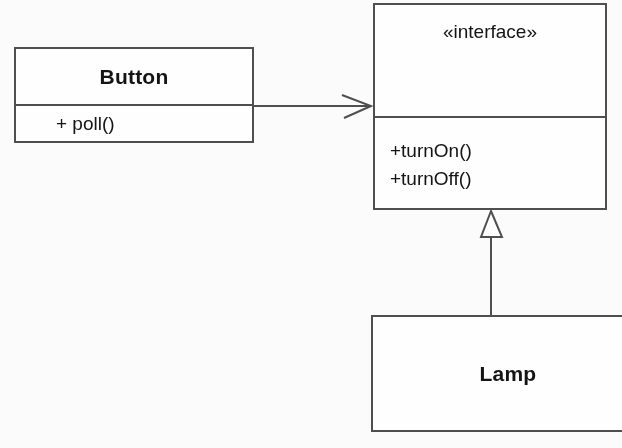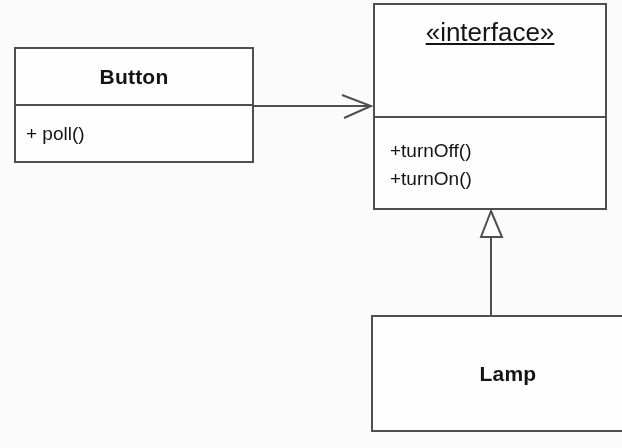--- a/index.html
+++ b/index.html
@@ -25,21 +25,21 @@
   }
   .uml-box {
     position: absolute;
     box-sizing: border-box;
     background: #fefefe;
     border: 2px solid #4f4f4f;
     display: flex;
     flex-direction: column;
     color: #141414;
   }
-  .button-box { left: 14px; top: 47px; width: 240px; height: 116px; }
+  .button-box { left: 14px; top: 47px; width: 240px; height: 96px; }
   .server-box { left: 373px; top: 3px; width: 234px; height: 207px; }
   .lamp-box   { left: 371px; top: 315px; width: 274px; height: 117px; }
 
   .compartment { box-sizing: border-box; }
   .name-compartment {
     display: flex;
     flex-direction: column;
     align-items: center;
     justify-content: center;
   }
@@ -54,42 +54,41 @@
   .lamp-box .name-compartment { flex: 1; }
 
   .class-name {
     font-weight: 700;
     font-size: 21px;
     line-height: 26px;
     letter-spacing: 0.2px;
   }
   .stereotype {
     font-weight: 400;
-    font-size: 26px;
+    font-size: 19px;
     line-height: 26px;
-    text-decoration: underline;
   }
   .methods-compartment {
     flex: 1;
     display: flex;
     flex-direction: column;
   }
   .button-box .methods-compartment {
     justify-content: center;
     padding-left: 10px;
   }
   .server-box .methods-compartment {
     padding: 19px 0 0 15px;
   }
   .method {
     font-size: 19px;
     line-height: 28px;
     white-space: pre;
   }
-  .button-box .method { line-height: 24px; }
+  .button-box .method { line-height: 24px; margin-left: 30px; }
 </style>
 </head>
 <body>
 
 <div class="canvas">
 
   <svg class="connectors" viewBox="0 0 622 448" xmlns="http://www.w3.org/2000/svg">
     <g stroke="#4f4f4f" stroke-width="2" fill="none">
       <line x1="254" y1="106" x2="370" y2="106"></line>
       <polyline points="342,95 371,106 344,118"></polyline>
@@ -107,22 +106,22 @@
     <div class="compartment methods-compartment">
       <span class="method">+ poll()</span>
     </div>
   </div>
 
   <div class="uml-box server-box">
     <div class="compartment name-compartment with-divider">
       <span class="stereotype">«interface»</span>
     </div>
     <div class="compartment methods-compartment">
+      <span class="method">+turnOn()</span>
       <span class="method">+turnOff()</span>
-      <span class="method">+turnOn()</span>
     </div>
   </div>
 
   <div class="uml-box lamp-box">
     <div class="compartment name-compartment">
       <span class="class-name">Lamp</span>
     </div>
   </div>
 
 </div>

